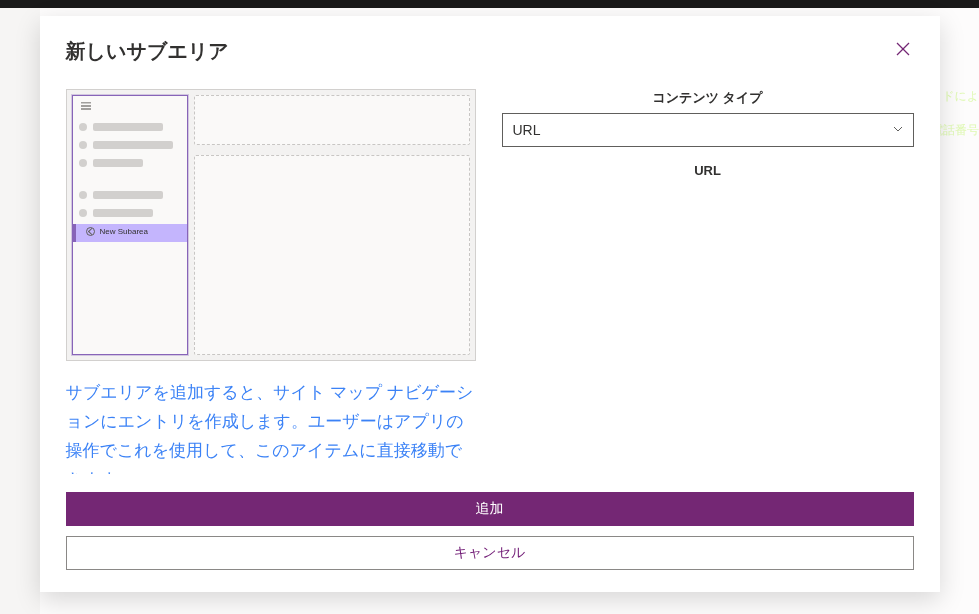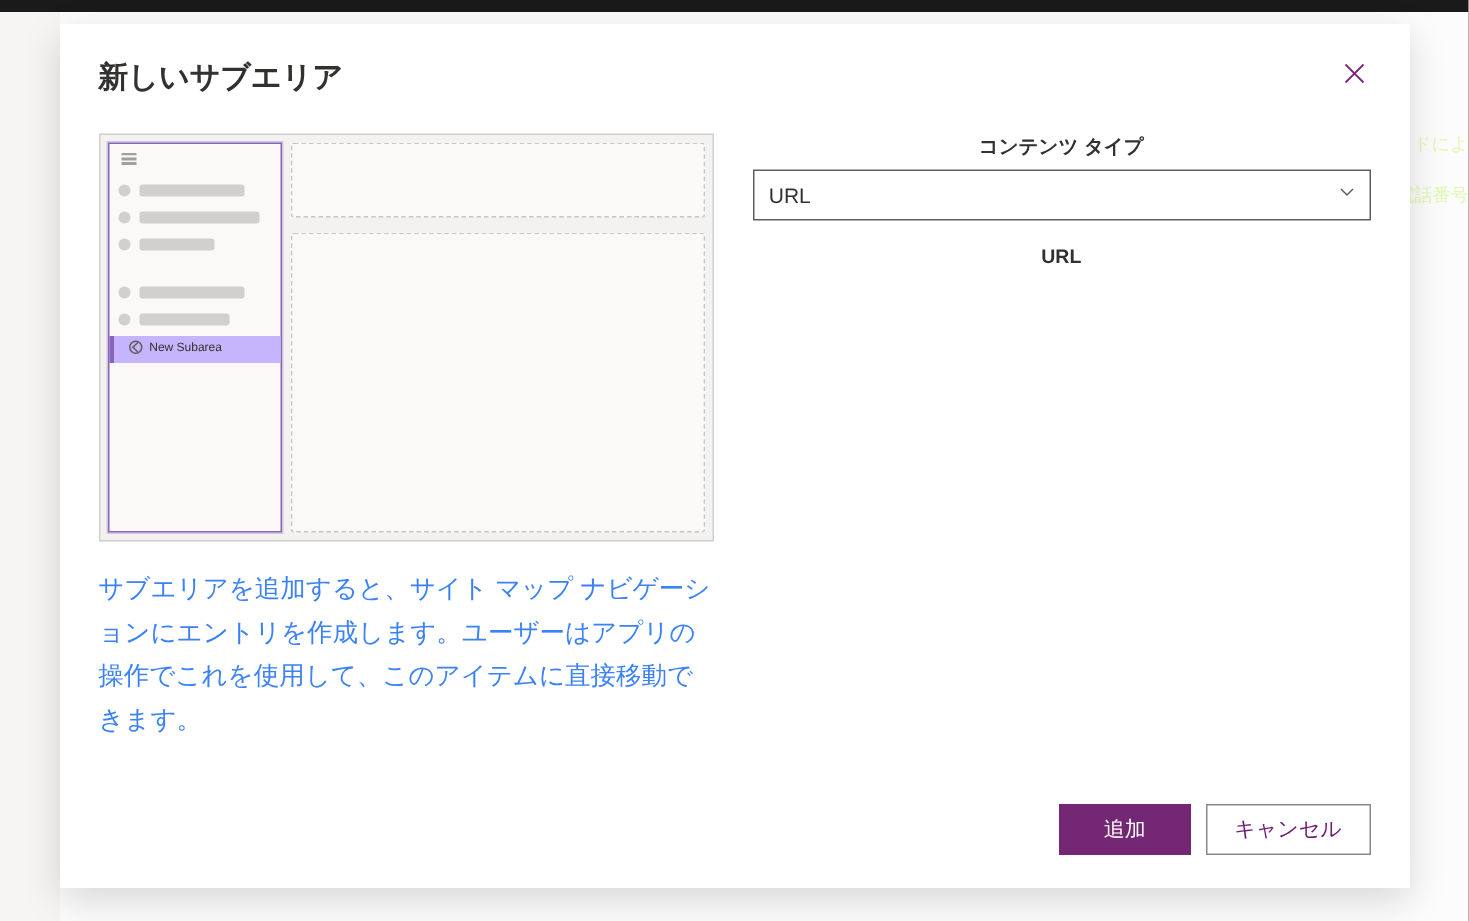--- a/index.html
+++ b/index.html
@@ -198,20 +198,21 @@
       transform: translateY(-50%);
       pointer-events: none;
       color: #605e5c;
     }
     .form-select { appearance: none; padding-right: 30px; cursor: pointer; }
     .modal-footer {
       display: flex;
       justify-content: flex-end;
       gap: 10px;
       padding: 18px 26px 22px;
+      flex-direction: column;
     }
     .btn {
       min-width: 88px;
       height: 34px;
       padding: 0 18px;
       font-size: 14px;
       border: 1px solid #8a8886;
       background: #ffffff;
       color: #701a75;
       cursor: pointer;

